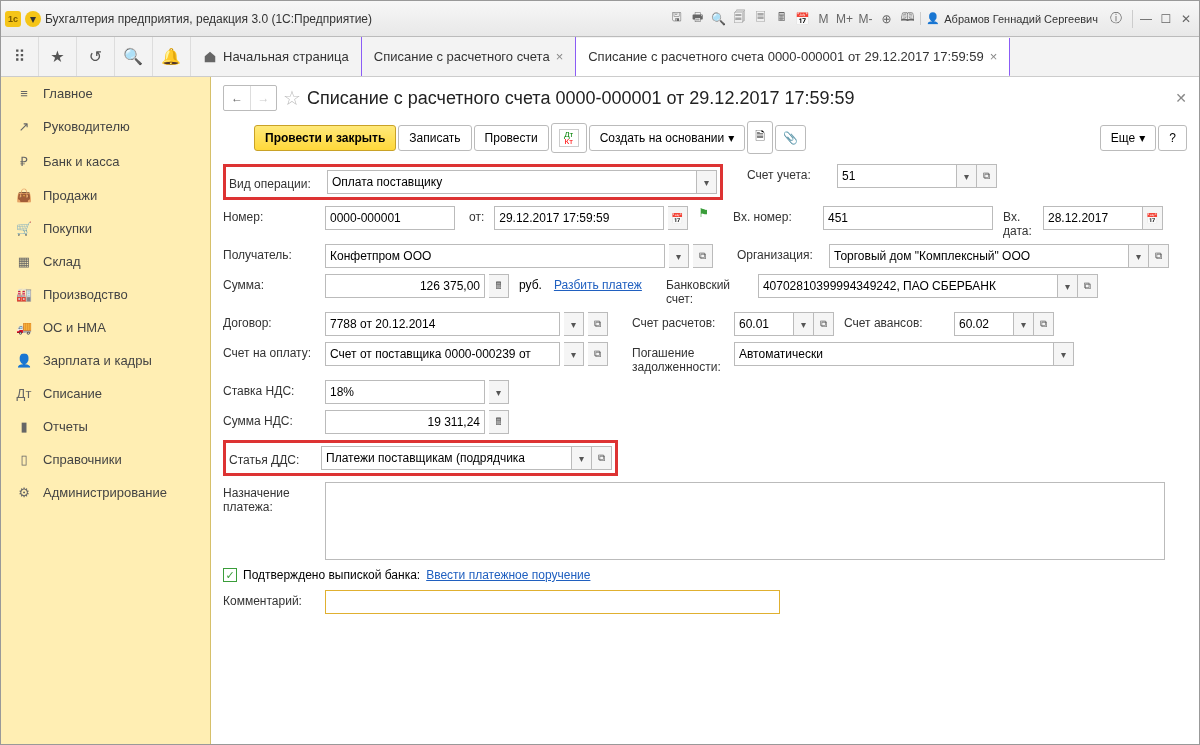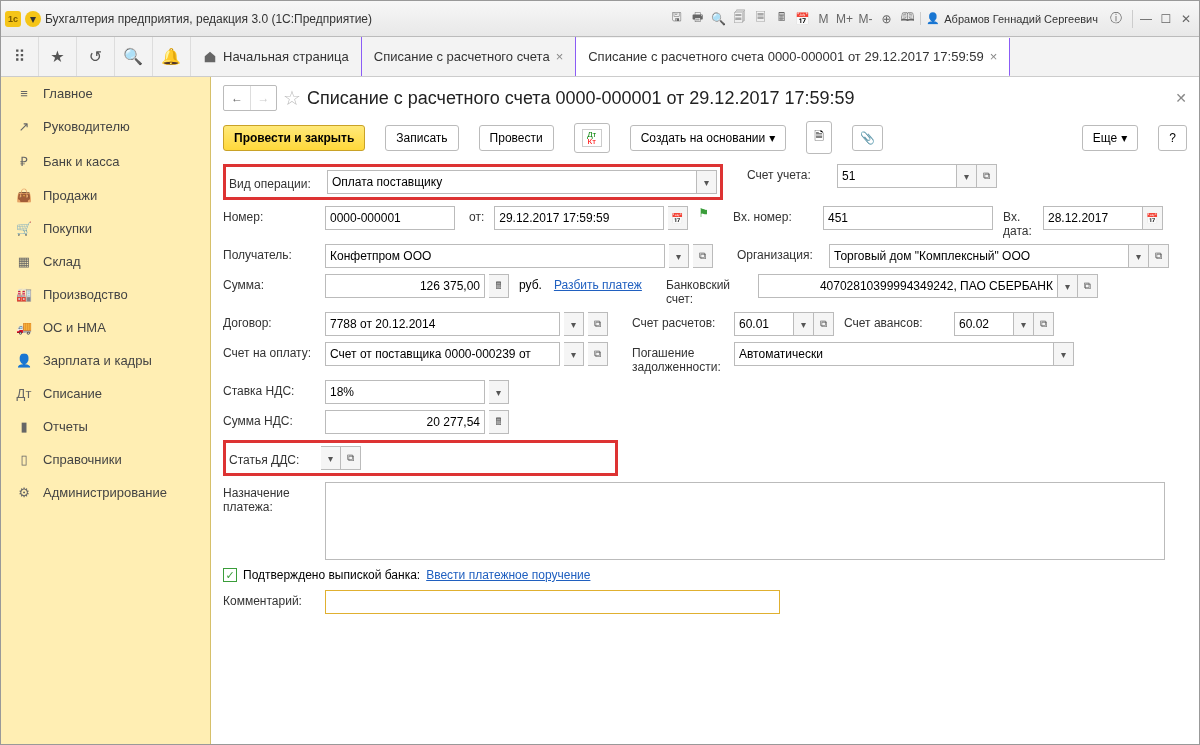--- a/index.html
+++ b/index.html
@@ -35,21 +35,21 @@
   
   .doc-hdr { display:flex; align-items:center; gap:6px; margin-bottom:10px;}
   .nav-box { display:flex; border:1px solid #bbb; border-radius:2px; }
   .nav-arrow { width:26px; height:24px; display:flex; align-items:center; justify-content:center; cursor:pointer; color:#666;}
   .nav-arrow + .nav-arrow { border-left:1px solid #ddd;}
   .star { color:#bbb; font-size:20px; cursor:pointer;}
   .doc-title { font-size:18px; font-weight:normal; color:#222;}
   .doc-close { margin-left:auto; color:#888; cursor:pointer; font-size:14px;}
   
   
-  .actions { display:flex; gap:20px; margin-bottom:10px; align-items:center;}
+  .actions { display:flex; gap:2px; margin-bottom:10px; align-items:center;margin-left:31px;}
   .btn { border:1px solid #bbb; background:#fff; padding:5px 10px; cursor:pointer; font-size:12px; border-radius:3px; display:flex; align-items:center; gap:4px;}
   .btn.primary { background: linear-gradient(#ffe97a,#ffd83a); border-color:#c9a227; font-weight:bold;}
   .btn.icon-only { padding:5px 7px;}
   .dk-icon { background:#fff; border:1px solid #ccc; width:20px; height:18px; font-size:8px; display:flex; flex-direction:column; justify-content:center; align-items:center; line-height:7px;}
   .dk-icon .dt{color:green;} .dk-icon .kt{color:red;}
   .spacer { flex:1;}
   
   
   .form-row { display:flex; align-items:flex-start; margin-bottom:6px; gap:4px;}
   .lbl { width:98px; padding-top:4px; color:#333; font-size:12px;}
@@ -274,21 +274,21 @@
     <div class="form-row">
       <span class="lbl">Сумма:</span>
       <div class="input" style="width:160px;text-align:right;justify-content:flex-end;">
           <span>126 375,00</span>
         </div>
       <div class="ibtn">🖩</div>
       <span style="margin:4px 8px 0 6px;">руб.</span>
       <span class="link" style="margin-top:4px;">Разбить платеж</span>
       <div class="right-col">
         <span class="lbl" style="width:92px;">Банковский счет:</span>
-        <div class="input" style="width:300px;justify-content:flex-end;">
+        <div class="input" style="width:300px;">
             <span>40702810399994349242, ПАО СБЕРБАНК</span>
           </div>
         <div class="ibtn">▾</div>
         <div class="ibtn">⧉</div>
       </div>
     </div>
 
     <div class="form-row">
       <span class="lbl">Договор:</span>
       <div class="input" style="width:235px;">
@@ -332,28 +332,31 @@
       <span class="lbl">Ставка НДС:</span>
       <div class="input" style="width:160px;">
           <span>18%</span>
         </div>
       <div class="ibtn">▾</div>
     </div>
 
     <div class="form-row">
       <span class="lbl">Сумма НДС:</span>
       <div class="input" style="width:160px;justify-content:flex-end;">
-          <span>20 277,54</span>
+          <span>19 311,24</span>
         </div>
       <div class="ibtn">🖩</div>
     </div>
 
     <div class="form-row">
       <div class="hlbox" style="width:395px;">
         <span class="lbl" style="width:92px;">Статья ДДС:</span>
+        <div class="input" style="flex:1;">
+            <span>Платежи поставщикам (подрядчика</span>
+          </div>
         <div class="ibtn">▾</div>
         <div class="ibtn">⧉</div>
       </div>
     </div>
 
     <div class="form-row">
       <span class="lbl">Назначение платежа:</span>
       <textarea class="textarea" style=""></textarea>
     </div>
 

